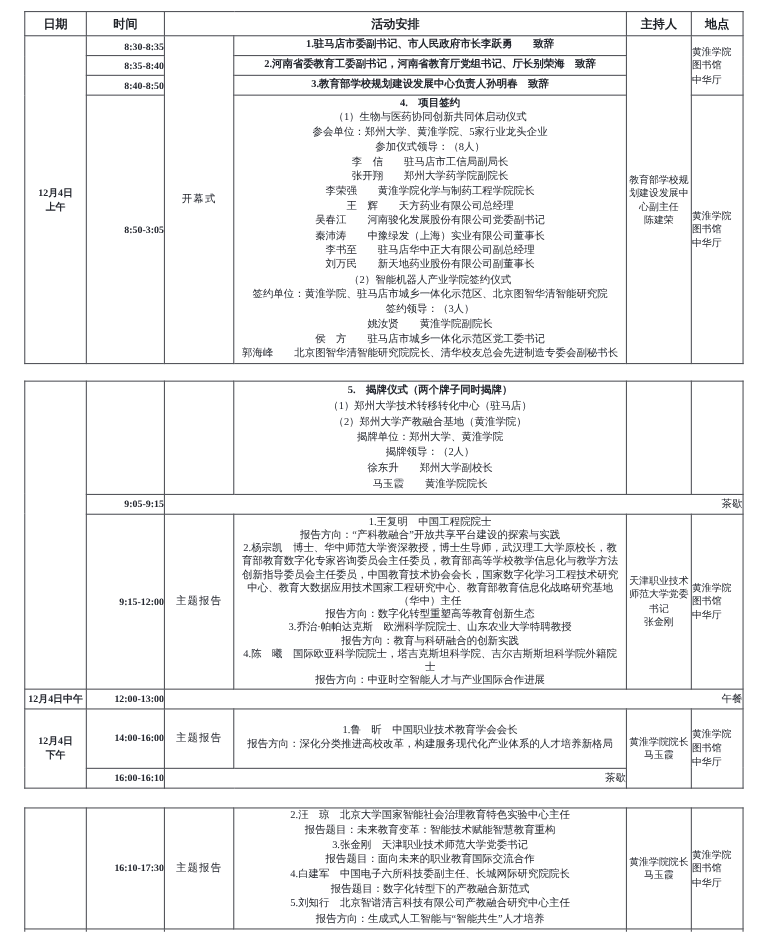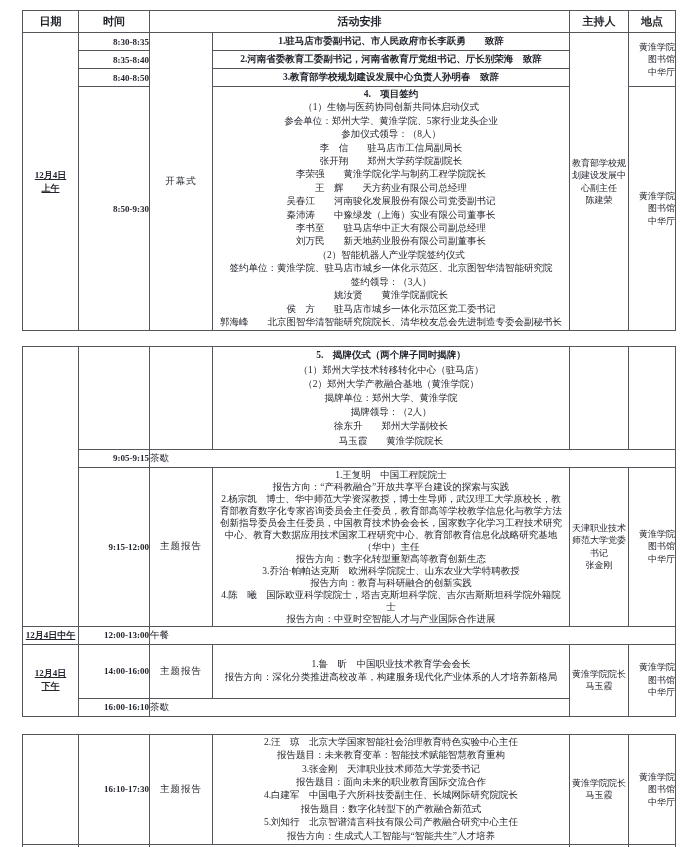--- a/index.html
+++ b/index.html
@@ -6,31 +6,31 @@
   body{width:690px;height:847px;font-family:"Liberation Serif",serif;color:#23262e;}
   .page{padding:10px 0 0 22px;}
   table{border-collapse:collapse;table-layout:fixed;width:653px;}
   td,th{border:1px solid #55565c;padding:0;vertical-align:middle;overflow:hidden;}
   .blk{margin:0 0 15px 0;}
   .blk:last-child{margin-bottom:0;}
   #b2{margin-bottom:17px;padding-left:40px;}
   th{font-size:11px;font-weight:bold;text-align:center;color:#1d2026;}
   .hr23{height:22px;}
   .hr18{height:18px;}
-  .date{font-size:9px;font-weight:bold;text-align:center;white-space:pre-line;line-height:13px;text-decoration:underline;}
+  .date{font-size:9px;font-weight:bold;text-align:center;white-space:pre-line;line-height:13px;}
   .time{font-size:9px;font-weight:bold;text-align:right;white-space:nowrap;}
   .stage{font-size:9.5px;font-weight:normal;text-align:center;letter-spacing:1px;}
   .content{font-size:9.5px;line-height:13.4px;padding:1px 4px;text-align:center;}
   .content .lines,.pre{white-space:pre-line;}
   .lh12 .lines{line-height:12px;}
   .lh14 .lines,.lh14 div{line-height:14.2px;}
   .bold{font-weight:bold;}
   .host{font-size:9px;text-align:center;white-space:pre-line;line-height:12.5px;padding:0;}
-  .loc{font-size:9px;text-align:right;white-space:pre-line;line-height:12.5px;padding:0;}
-  .break{font-size:9.5px;text-align:left;}
+  .loc{font-size:9px;text-align:left;white-space:pre-line;line-height:12.5px;padding:0;}
+  .break{font-size:9.5px;text-align:right;}
 </style>
 </head>
 <body>
 
 <div class="page">
 
   <table class="blk" id="b1">
     <colgroup>
         <col style="width:56px">
         <col style="width:71px">
@@ -61,21 +61,21 @@
     </tr>
     <tr class="hr18">
       <td class="time">8:35-8:40</td>
       <td class="content bold">2.河南省委教育工委副书记，河南省教育厅党组书记、厅长别荣海　致辞</td>
     </tr>
     <tr class="hr18">
       <td class="time">8:40-8:50</td>
       <td class="content bold">3.教育部学校规划建设发展中心负责人孙明春　致辞</td>
     </tr>
     <tr style="height:243px">
-      <td class="time">8:50-9:30</td>
+      <td class="time">8:50-3:05</td>
       <td class="content">
         <div class="bold">4.　项目签约</div>
         <div class="lines">（1）生物与医药协同创新共同体启动仪式
 参会单位：郑州大学、黄淮学院、5家行业龙头企业
 参加仪式领导：（8人）
 李　信　　驻马店市工信局副局长
 张开翔　　郑州大学药学院副院长
 李荣强　　黄淮学院化学与制药工程学院院长
 王　辉　　天方药业有限公司总经理
 吴春江　　河南骏化发展股份有限公司党委副书记

